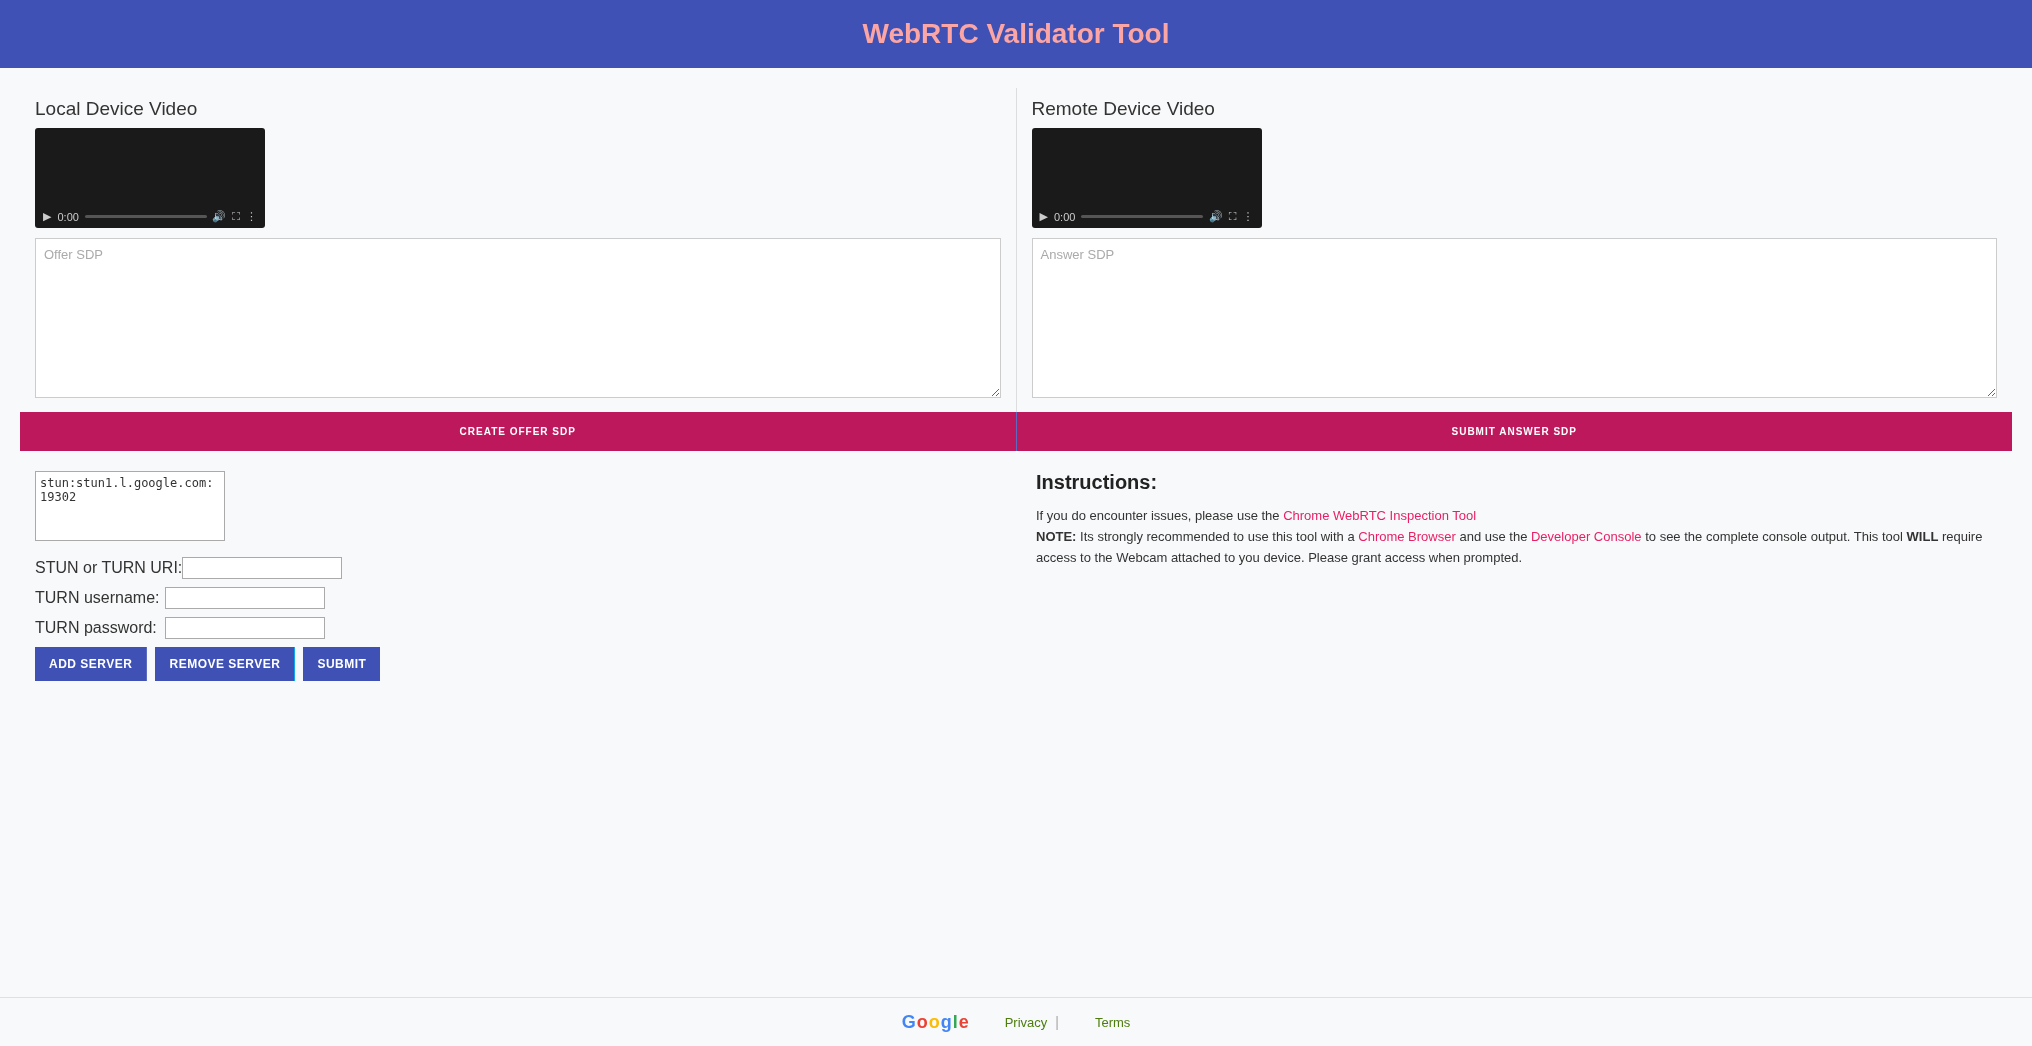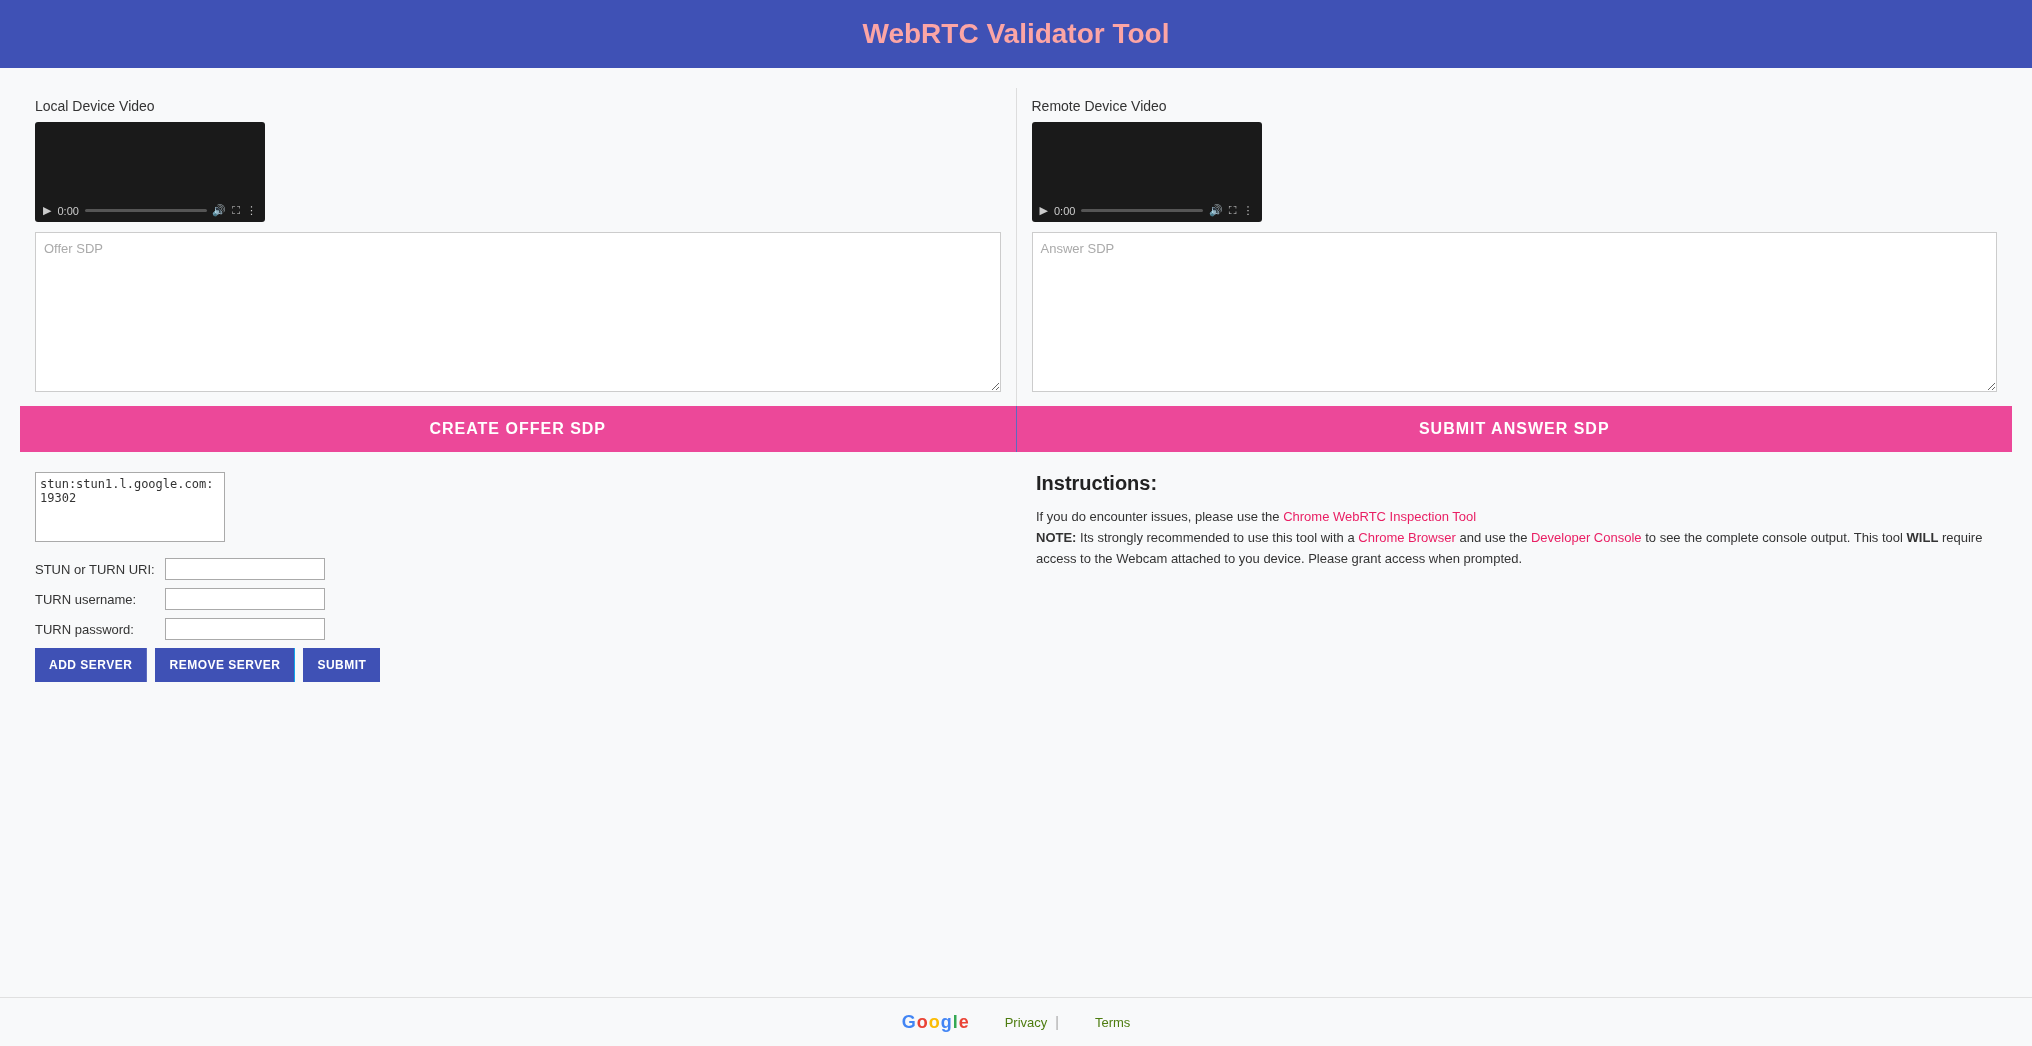--- a/index.html
+++ b/index.html
@@ -35,21 +35,21 @@
       width: 100%;
       margin-bottom: 0;
     }
 
     .video-panel {
       flex: 1;
       padding: 10px 15px;
     }
 
     .video-label {
-      font-size: 14px;
+      font-size: 19px;
       font-weight: normal;
       color: #333;
       margin-bottom: 8px;
     }
 
     .video-player {
       width: 230px;
       height: 100px;
       background: #1a1a1a;
       border-radius: 3px;
@@ -114,25 +114,25 @@
       background: #ddd;
     }
 
     .btn-row {
       display: flex;
       width: 100%;
     }
 
     .btn-create-offer, .btn-submit-answer {
       flex: 1;
-      background: #ec4899;
+      background: #be185d;
       color: white;
       border: none;
       padding: 14px 0;
-      font-size: 16px;
+      font-size: 10px;
       font-weight: bold;
       letter-spacing: 1px;
       cursor: pointer;
       text-transform: uppercase;
     }
 
     .btn-create-offer {
       border-right: 1px solid #5c6bc0;
     }
 
@@ -172,21 +172,21 @@
     .form-row {
       display: flex;
       align-items: center;
       margin-bottom: 8px;
       font-size: 13px;
       color: #333;
     }
 
     .form-row label {
       min-width: 130px;
-      font-size: 13px;
+      font-size: 16px;
     }
 
     .form-row input[type="text"] {
       width: 160px;
       height: 22px;
       border: 1px solid #aaa;
       padding: 2px 4px;
       font-size: 12px;
     }
 

